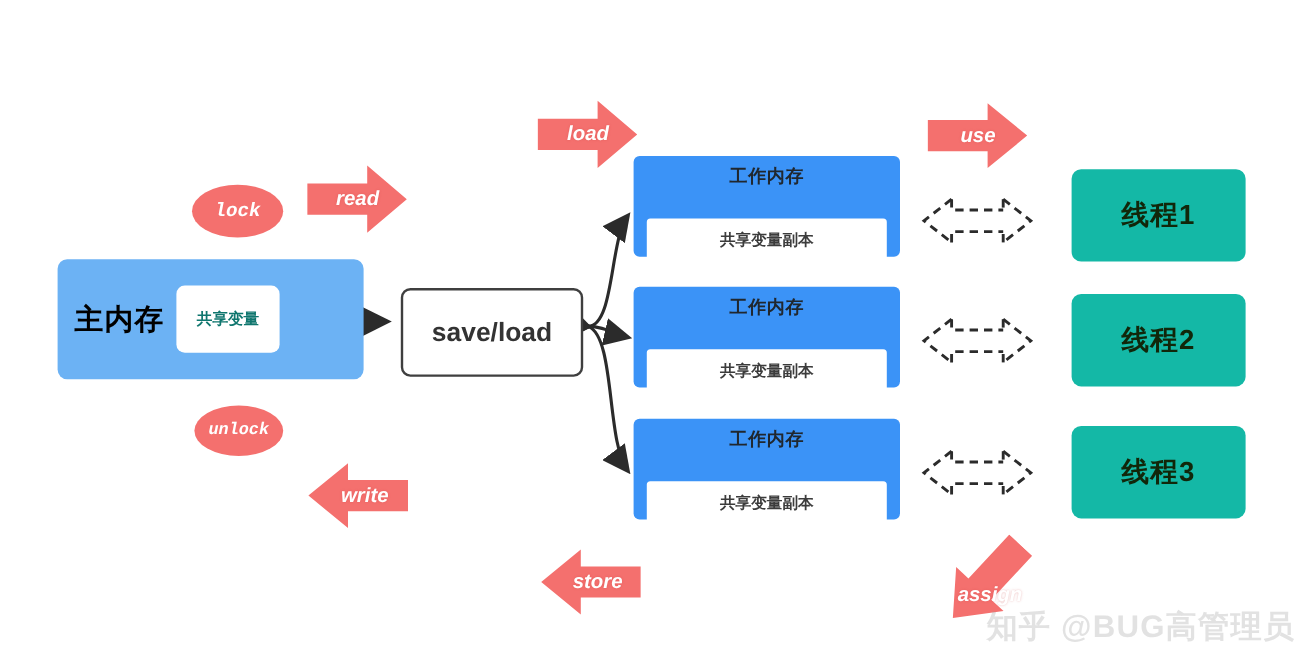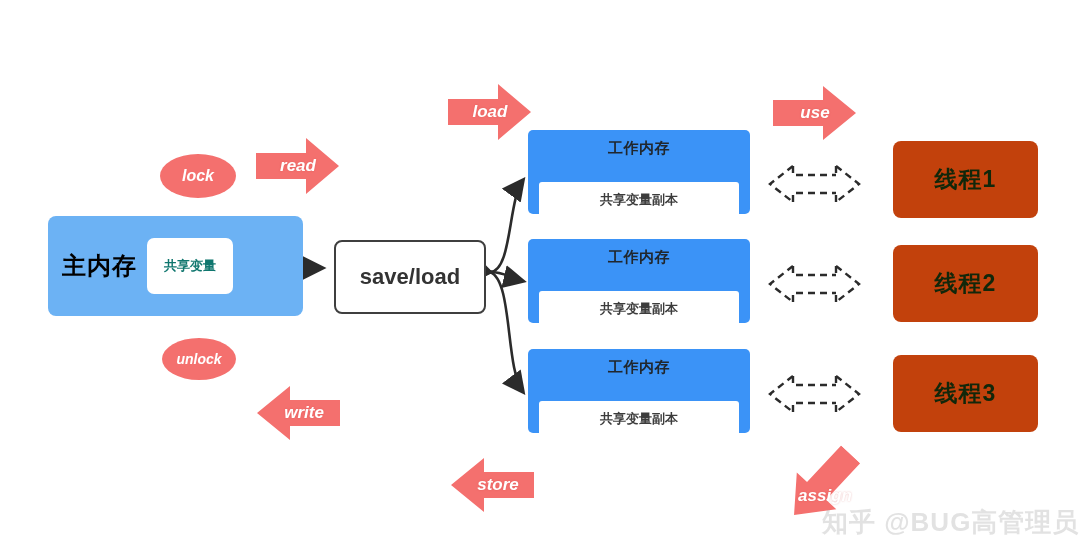--- a/index.html
+++ b/index.html
@@ -64,21 +64,21 @@
     color: #3c3c3c; font-size: 13px; font-weight: bold;
   }
   #wm1 { top: 130px; }
   #wm2 { top: 239px; }
   #wm3 { top: 349px; }
 
   
   .thread {
     position: absolute; left: 893px;
     width: 145px; height: 77px;
-    background: #c2410c;
+    background: #14b8a6;
     border-radius: 8px;
     display: flex; align-items: center; justify-content: center;
     color: #11270a; font-size: 23px; font-weight: bold; letter-spacing: 1px;
   }
   #th1 { top: 141px; }
   #th2 { top: 245px; }
   #th3 { top: 355px; }
 
   
   .red-arrow {
@@ -92,21 +92,21 @@
     text-shadow: 0 0 2px rgba(200,60,60,.35);
     pointer-events: none;
   }
   .red-arrow svg { position: absolute; left: 0; top: 0; }
 
   
   .pill {
     position: absolute;
     background: #F4706E; border-radius: 50%;
     display: flex; align-items: center; justify-content: center;
-    color: #ffffff; font-weight: bold; font-style: italic;
+    color: #ffffff; font-weight: bold; font-style: italic; font-family: Liberation Mono, monospace;
   }
   #lock { left: 160px; top: 154px; width: 76px; height: 44px; font-size: 16px; }
   #unlock { left: 162px; top: 338px; width: 74px; height: 42px; font-size: 14px; }
 
   
   #connectors { position: absolute; left: 0; top: 0; width: 1080px; height: 558px; }
 
   
   .watermark {
     position: absolute; left: 822px; top: 505px;

